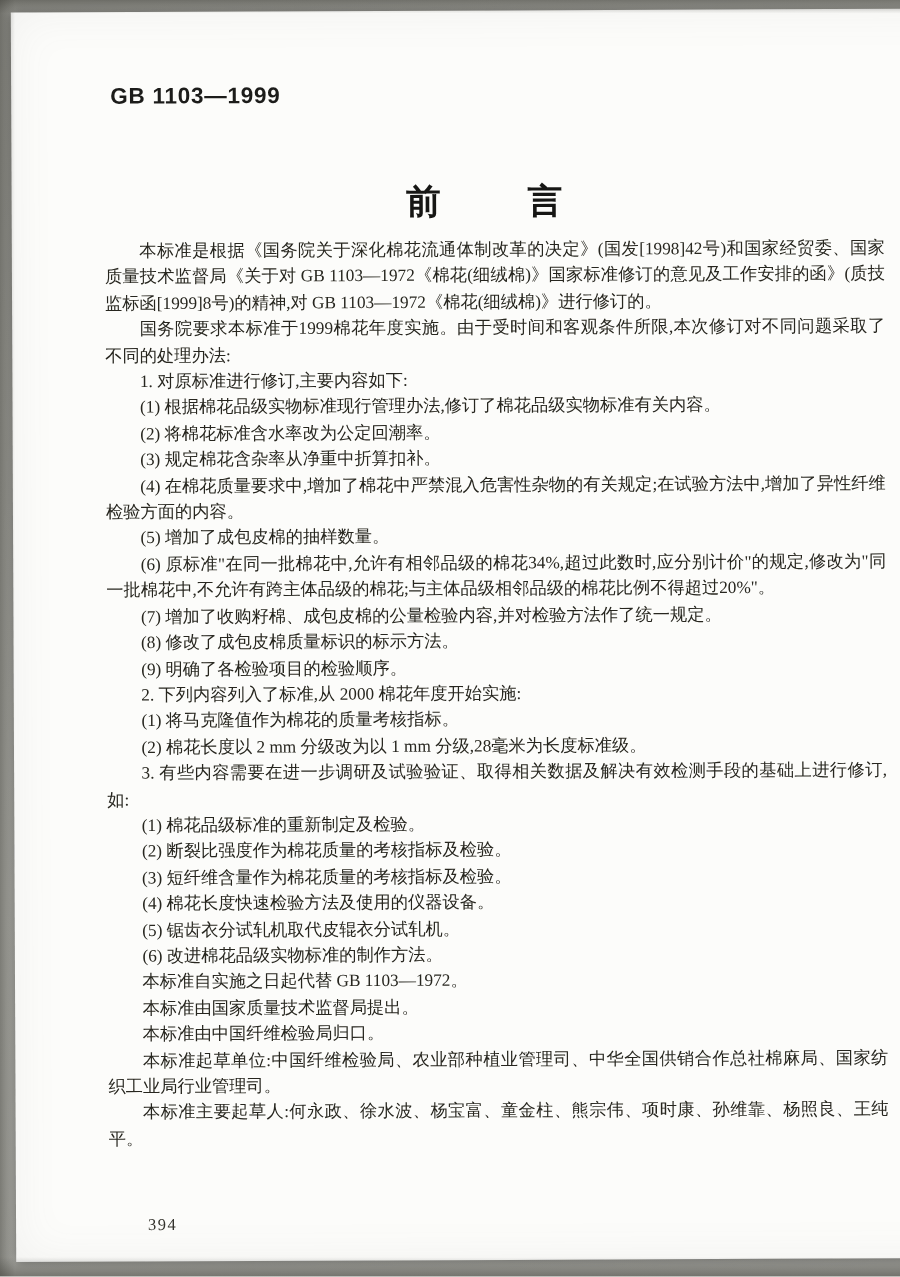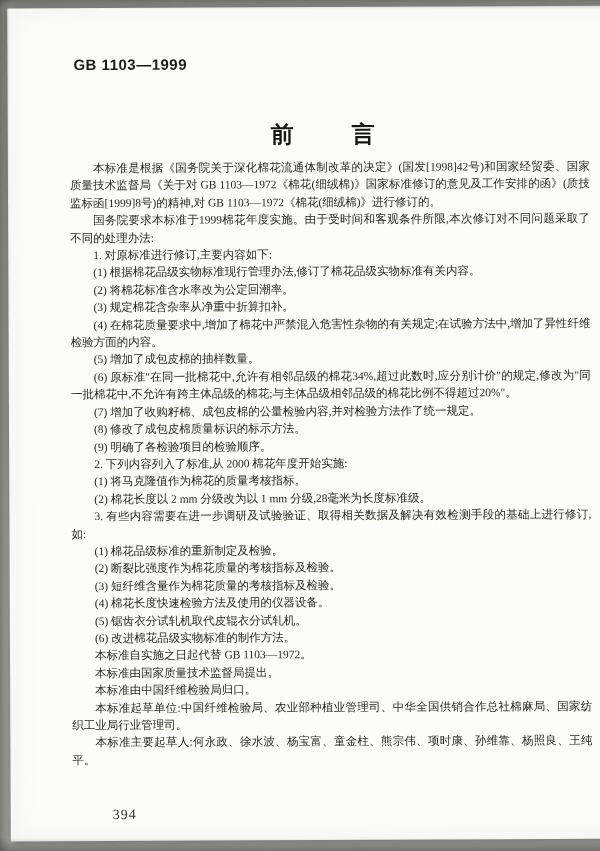--- a/index.html
+++ b/index.html
@@ -66,24 +66,23 @@
     text-align: justify;
   }
   .doc-body p {
     margin: 0;
     text-indent: 2em;
   }
   .page-number {
     position: absolute;
     left: 88px;
     bottom: 18px;
-    font-size: 14px;
+    font-size: 11px;
     color: #33322c;
     letter-spacing: 1px;
-    margin-left: 14px;
   }
   
   .edge-top, .edge-left, .edge-bottom {
     position: absolute;
     pointer-events: none;
   }
   .edge-top { top: 0; left: 0; right: 0; height: 9px;
     background: linear-gradient(180deg, rgba(70,70,64,0.55), rgba(70,70,64,0)); }
   .edge-left { top: 0; bottom: 0; left: 0; width: 10px;
     background: linear-gradient(90deg, rgba(70,70,64,0.5), rgba(70,70,64,0)); }

